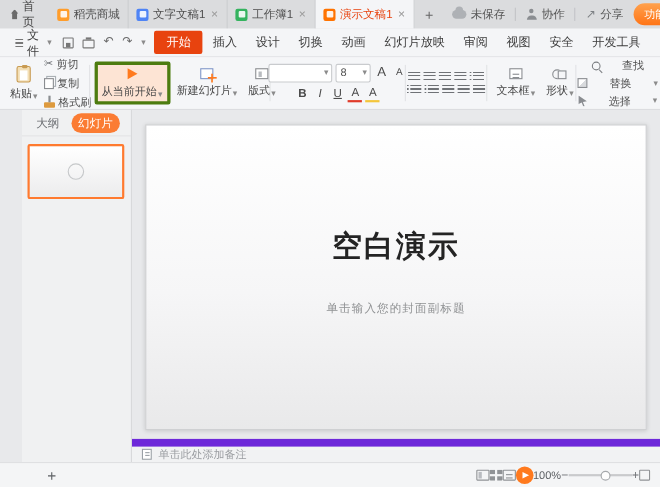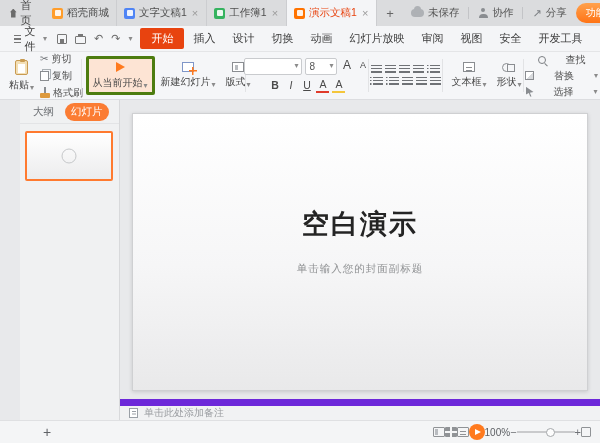--- a/index.html
+++ b/index.html
@@ -106,21 +106,21 @@
 .panel-tabs{height:24px;display:flex;align-items:center;gap:5px;padding:0 7px;border-bottom:1px solid #e3e4e6;}
 .ptab{padding:2px 6px;color:#6b6e72;font-size:10.5px;cursor:pointer;border-radius:9px;white-space:nowrap;}
 .ptab.active{background:#fb7c33;color:#fff;}
 .thumb-list{flex:1;padding:7px 5px;}
 .thumb{width:88px;height:50px;background:linear-gradient(180deg,#ffffff,#ececed);border:2px solid #ff7a2f;border-radius:2px;position:relative;cursor:pointer;}
 .thumb-circle{position:absolute;left:50%;top:50%;width:15px;height:15px;border:1px solid #c6c8ca;border-radius:50%;transform:translate(-50%,-50%);}
 .editor{flex:1;display:flex;flex-direction:column;min-width:0;}
 .canvas{flex:1;padding:13px 12px 8px;display:flex;min-height:0;}
 .slide{flex:1;background:linear-gradient(180deg,#ffffff 0%,#f6f6f7 55%,#e9e9ea 100%);border:1px solid #cfd0d2;box-shadow:0 1px 4px rgba(0,0,0,.14);display:flex;flex-direction:column;align-items:center;cursor:default;}
 .slide-title{margin-top:92px;font-size:27px;font-weight:bold;color:#242424;letter-spacing:2px;cursor:text;}
-.slide-subtitle{margin-top:20px;font-size:10.5px;color:#8f9193;letter-spacing:1px;cursor:text;text-align:center;}
+.slide-subtitle{margin-top:32px;font-size:10.5px;color:#8f9193;letter-spacing:1px;cursor:text;text-align:center;}
 .notes-bar{height:21px;flex:0 0 auto;border-top:7px solid #6d28d9;background:#f1f2f3;display:flex;align-items:center;gap:6px;padding:0 9px;color:#9a9da1;font-size:10px;cursor:text;}
 .i-note{width:9px;height:10px;border:1px solid #9aa0a6;background:#fff;position:relative;}
 .i-note::after{content:"";position:absolute;left:1.5px;top:2px;width:4.5px;height:1px;background:#9aa0a6;box-shadow:0 2.5px 0 #9aa0a6;}
 
 
 .statusbar{height:23px;flex:0 0 auto;background:#f4f5f6;border-top:1px solid #dfe0e2;display:flex;align-items:center;padding:0 9px;}
 .add-slide{margin-left:34px;color:#5f6periodic266;font-size:14px;cursor:pointer;}
 .add-slide{color:#5f6266;}
 .sb-right{margin-left:auto;display:flex;align-items:center;gap:0;color:#777;}
 .vi{width:12px;height:10px;border:1px solid #909396;border-radius:1px;position:relative;cursor:pointer;}

